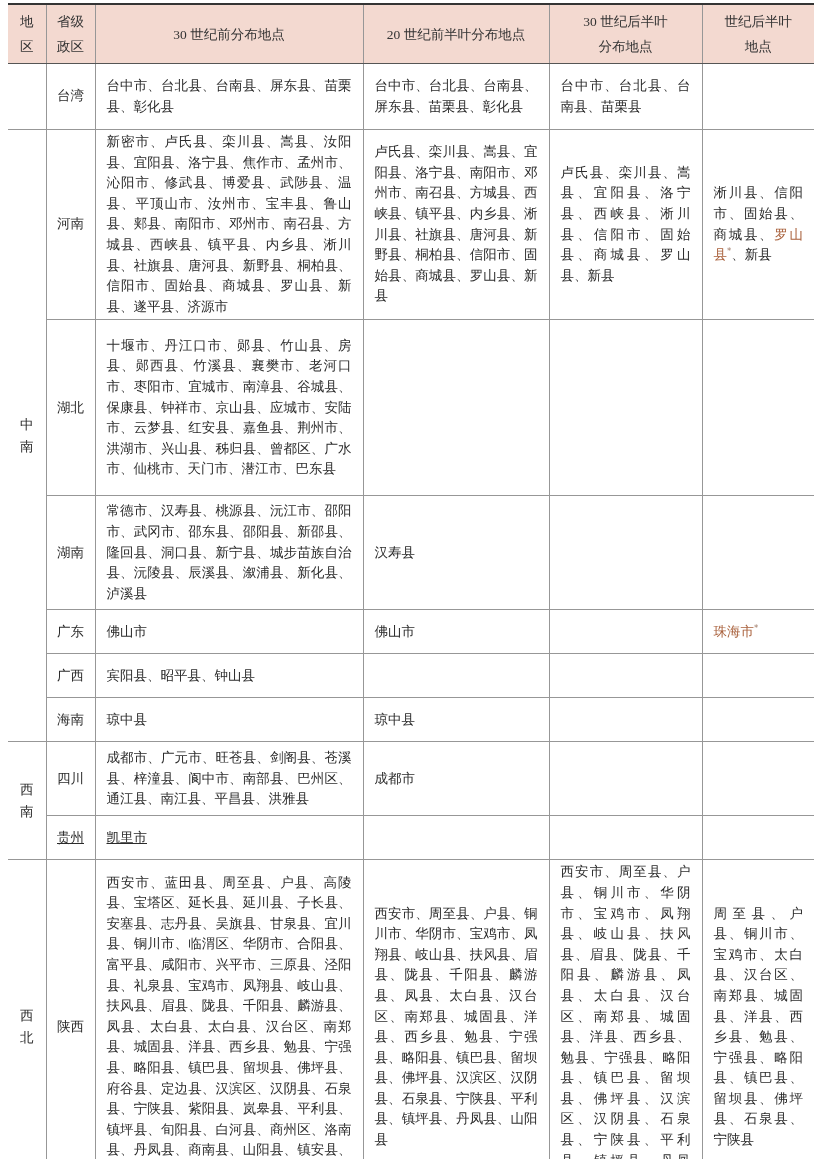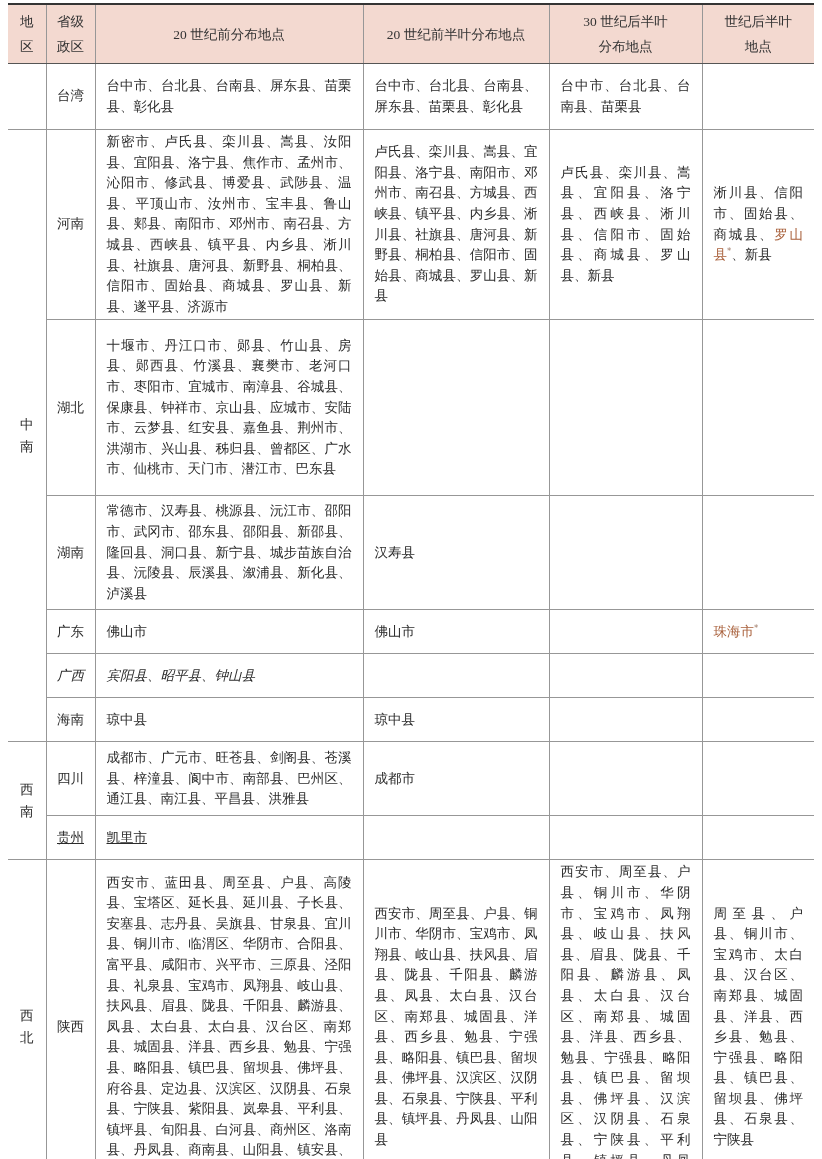--- a/index.html
+++ b/index.html
@@ -62,21 +62,21 @@
       <col style="width:186px">
         <col style="width:153px">
         <col style="width:112px">
     </colgroup>
     <thead>
       <tr>
         <th>地
 区</th>
         <th>省级
 政区</th>
-        <th>20 世纪前分布地点</th>
+        <th>30 世纪前分布地点</th>
         <th>20 世纪前半叶分布地点</th>
         <th>30 世纪后半叶
 分布地点</th>
         <th>世纪后半叶
 地点</th>
       </tr>
     </thead>
     <tbody id="table-body">
         <tr style="height: 66px;">
           <td class="region-cell" rowspan="1"></td>
@@ -111,21 +111,21 @@
           <td class="list-cell"></td>
           <td class="list-cell"></td>
         </tr>
         <tr style="height: 44px;">
           <td class="province-cell">广东</td>
           <td class="list-cell">佛山市</td>
           <td class="list-cell">佛山市</td>
           <td class="list-cell"></td>
           <td class="list-cell"><span class="hl">珠海市</span><sup class="fnmark">*</sup></td>
         </tr>
-        <tr style="height: 44px; font-style: italic;">
+        <tr style="height: 44px;">
           <td class="province-cell">广西</td>
           <td class="list-cell">宾阳县、昭平县、钟山县</td>
           <td class="list-cell"></td>
           <td class="list-cell"></td>
           <td class="list-cell"></td>
         </tr>
         <tr style="height: 44px;">
           <td class="province-cell">海南</td>
           <td class="list-cell">琼中县</td>
           <td class="list-cell">琼中县</td>

